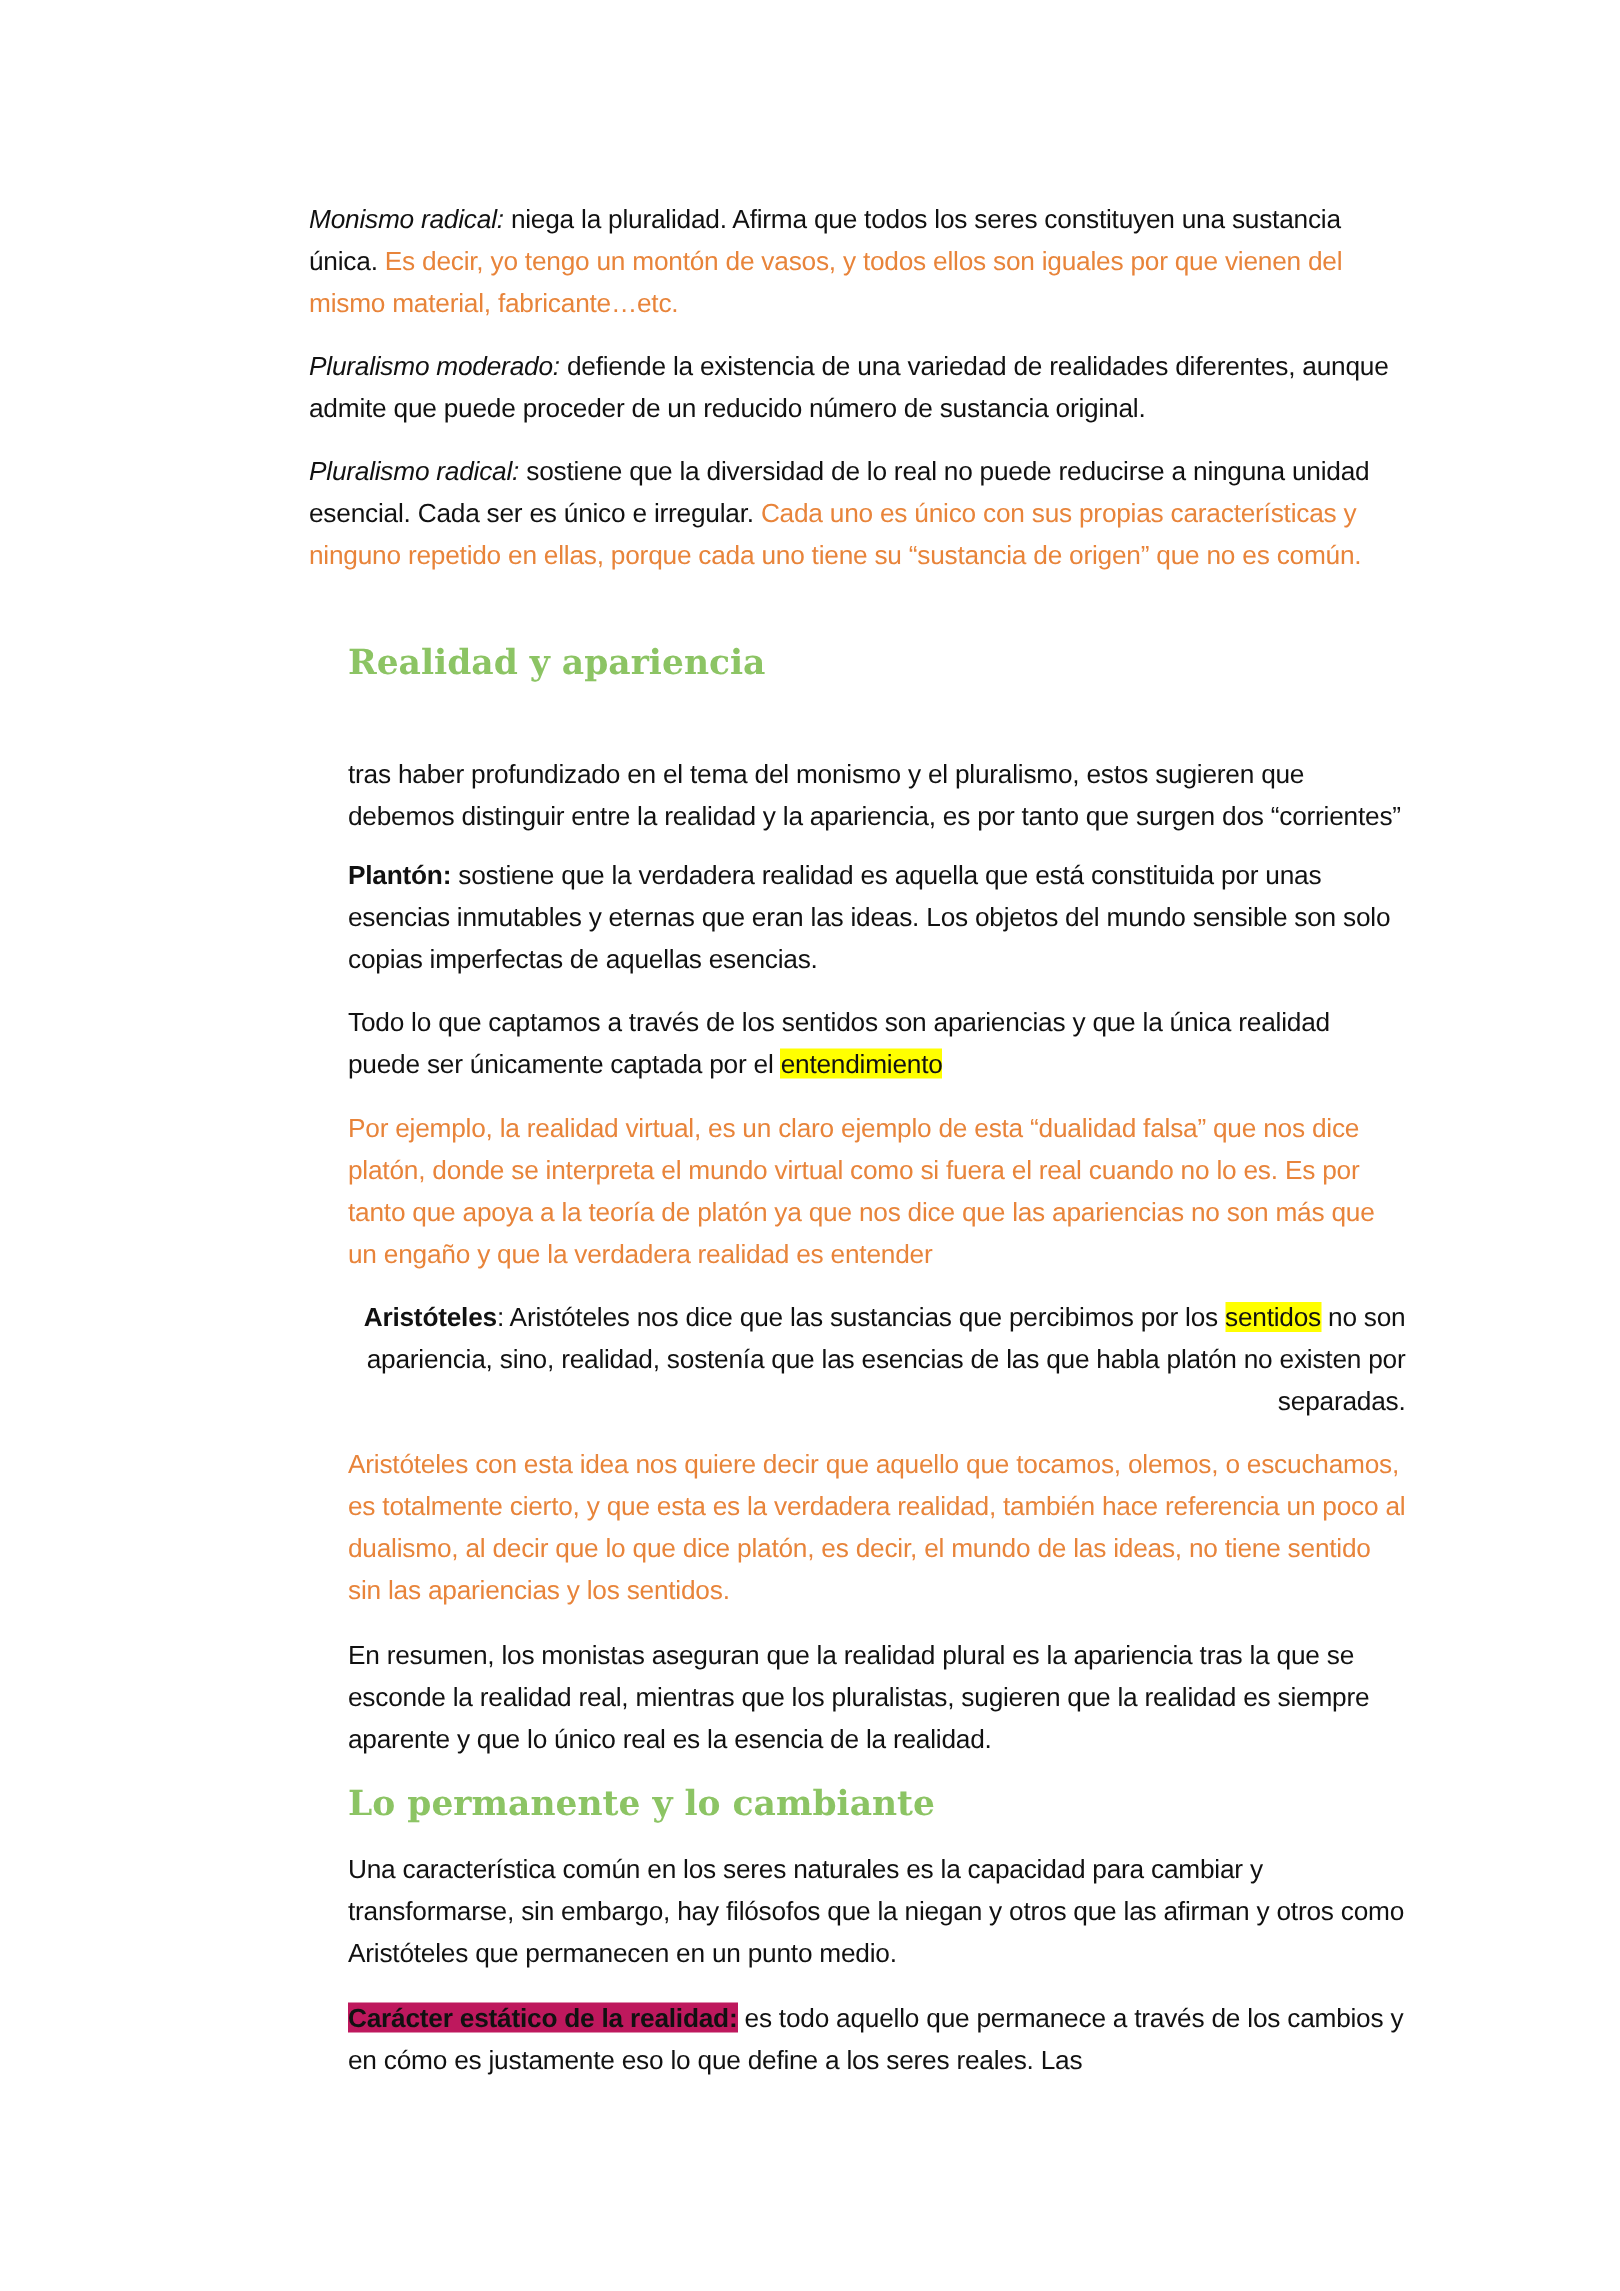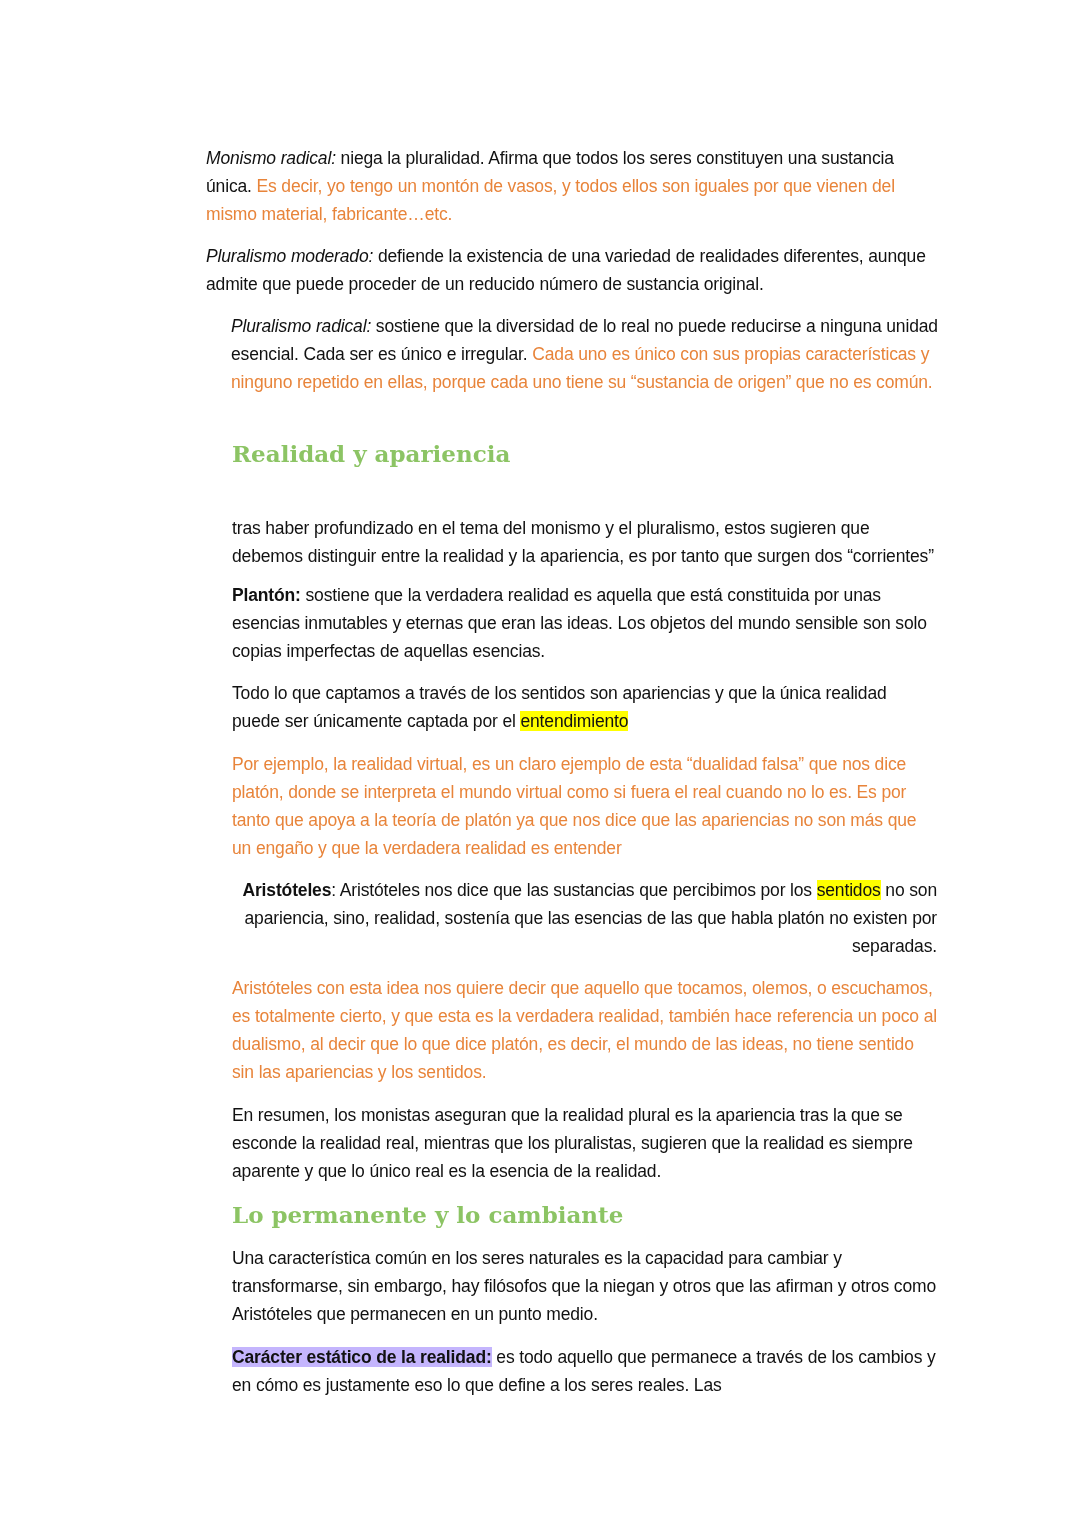--- a/index.html
+++ b/index.html
@@ -1,53 +1,53 @@
 <!DOCTYPE html>
 <html><head>
 <meta charset="utf-8">
 <style>
   html, body { margin: 0; padding: 0; background: #ffffff; }
   body { width: 1080px; height: 1527px; position: relative; overflow: hidden; }
-  .page { position: absolute; left: 0; top: 16px; width: 1080px; height: 1199px; background: #fff; }
+  .page { position: absolute; left: 0; top: 4px; width: 1080px; height: 1199px; background: #fff; }
   .p {
     position: absolute;
     font-family: "Liberation Sans", sans-serif;
     font-size: 17.5px;
     line-height: 28px;
     color: #111111;
     letter-spacing: -0.15px;
     margin: 0;
   }
   .ind0 { left: 206px; width: 725px; }
   .ind1 { left: 232px; width: 705px; }
   .orange { color: #e8843a; }
   .it { font-style: italic; }
   .b { font-weight: bold; }
   .hl-yellow { background: #ffff00; }
-  .hl-gray { background: #c4b5fd; }
+  .hl-gray { background: #be185d; }
   .heading {
     position: absolute;
     left: 232px;
     font-family: "DejaVu Serif", serif;
     font-size: 23px;
     line-height: 30px;
     color: #8cc464;
     margin: 0;
   }
 </style>
 </head>
 <body>
 
 <div class="page">
 
   <p class="p ind0" style="top:128px;"><span class="it">Monismo radical:</span><span> niega la pluralidad. Afirma que todos los seres constituyen una sustancia única. </span><span class="orange">Es decir, yo tengo un montón de vasos, y todos ellos son iguales por que vienen del mismo material, fabricante…etc.</span></p>
 
   <p class="p ind0" style="top:226px;"><span class="it">Pluralismo moderado:</span><span> defiende la existencia de una variedad de realidades diferentes, aunque admite que puede proceder de un reducido número de sustancia original.</span></p>
 
-  <p class="p ind0" style="top:296px;margin-left:25px;"><span class="it">Pluralismo radical:</span><span> sostiene que la diversidad de lo real no puede reducirse a ninguna unidad esencial. Cada ser es único e irregular. </span><span class="orange">Cada uno es único con sus propias características y ninguno repetido en ellas, porque cada uno tiene su “sustancia de origen” que no es común.</span></p>
+  <p class="p ind0" style="top:296px;"><span class="it">Pluralismo radical:</span><span> sostiene que la diversidad de lo real no puede reducirse a ninguna unidad esencial. Cada ser es único e irregular. </span><span class="orange">Cada uno es único con sus propias características y ninguno repetido en ellas, porque cada uno tiene su “sustancia de origen” que no es común.</span></p>
 
   <h2 class="heading" style="top:423px;">Realidad y apariencia</h2>
 
   <p class="p ind1" style="top:466px;margin-top:32px;">tras haber profundizado en el tema del monismo y el pluralismo, estos sugieren que debemos distinguir entre la realidad y la apariencia, es por tanto que surgen dos “corrientes”</p>
 
   <p class="p ind1" style="top:565px;"><span class="b">Plantón:</span><span> sostiene que la verdadera realidad es aquella que está constituida por unas esencias inmutables y eternas que eran las ideas. Los objetos del mundo sensible son solo copias imperfectas de aquellas esencias.</span></p>
 
   <p class="p ind1" style="top:663px;"><span>Todo lo que captamos a través de los sentidos son apariencias y que la única realidad puede ser únicamente captada por el </span><span class="hl-yellow">entendimiento</span></p>
 
   <p class="p ind1 orange" style="top:734px;">Por ejemplo, la realidad virtual, es un claro ejemplo de esta “dualidad falsa” que nos dice platón, donde se interpreta el mundo virtual como si fuera el real cuando no lo es. Es por tanto que apoya a la teoría de platón ya que nos dice que las apariencias no son más que un engaño y que la verdadera realidad es entender</p>

